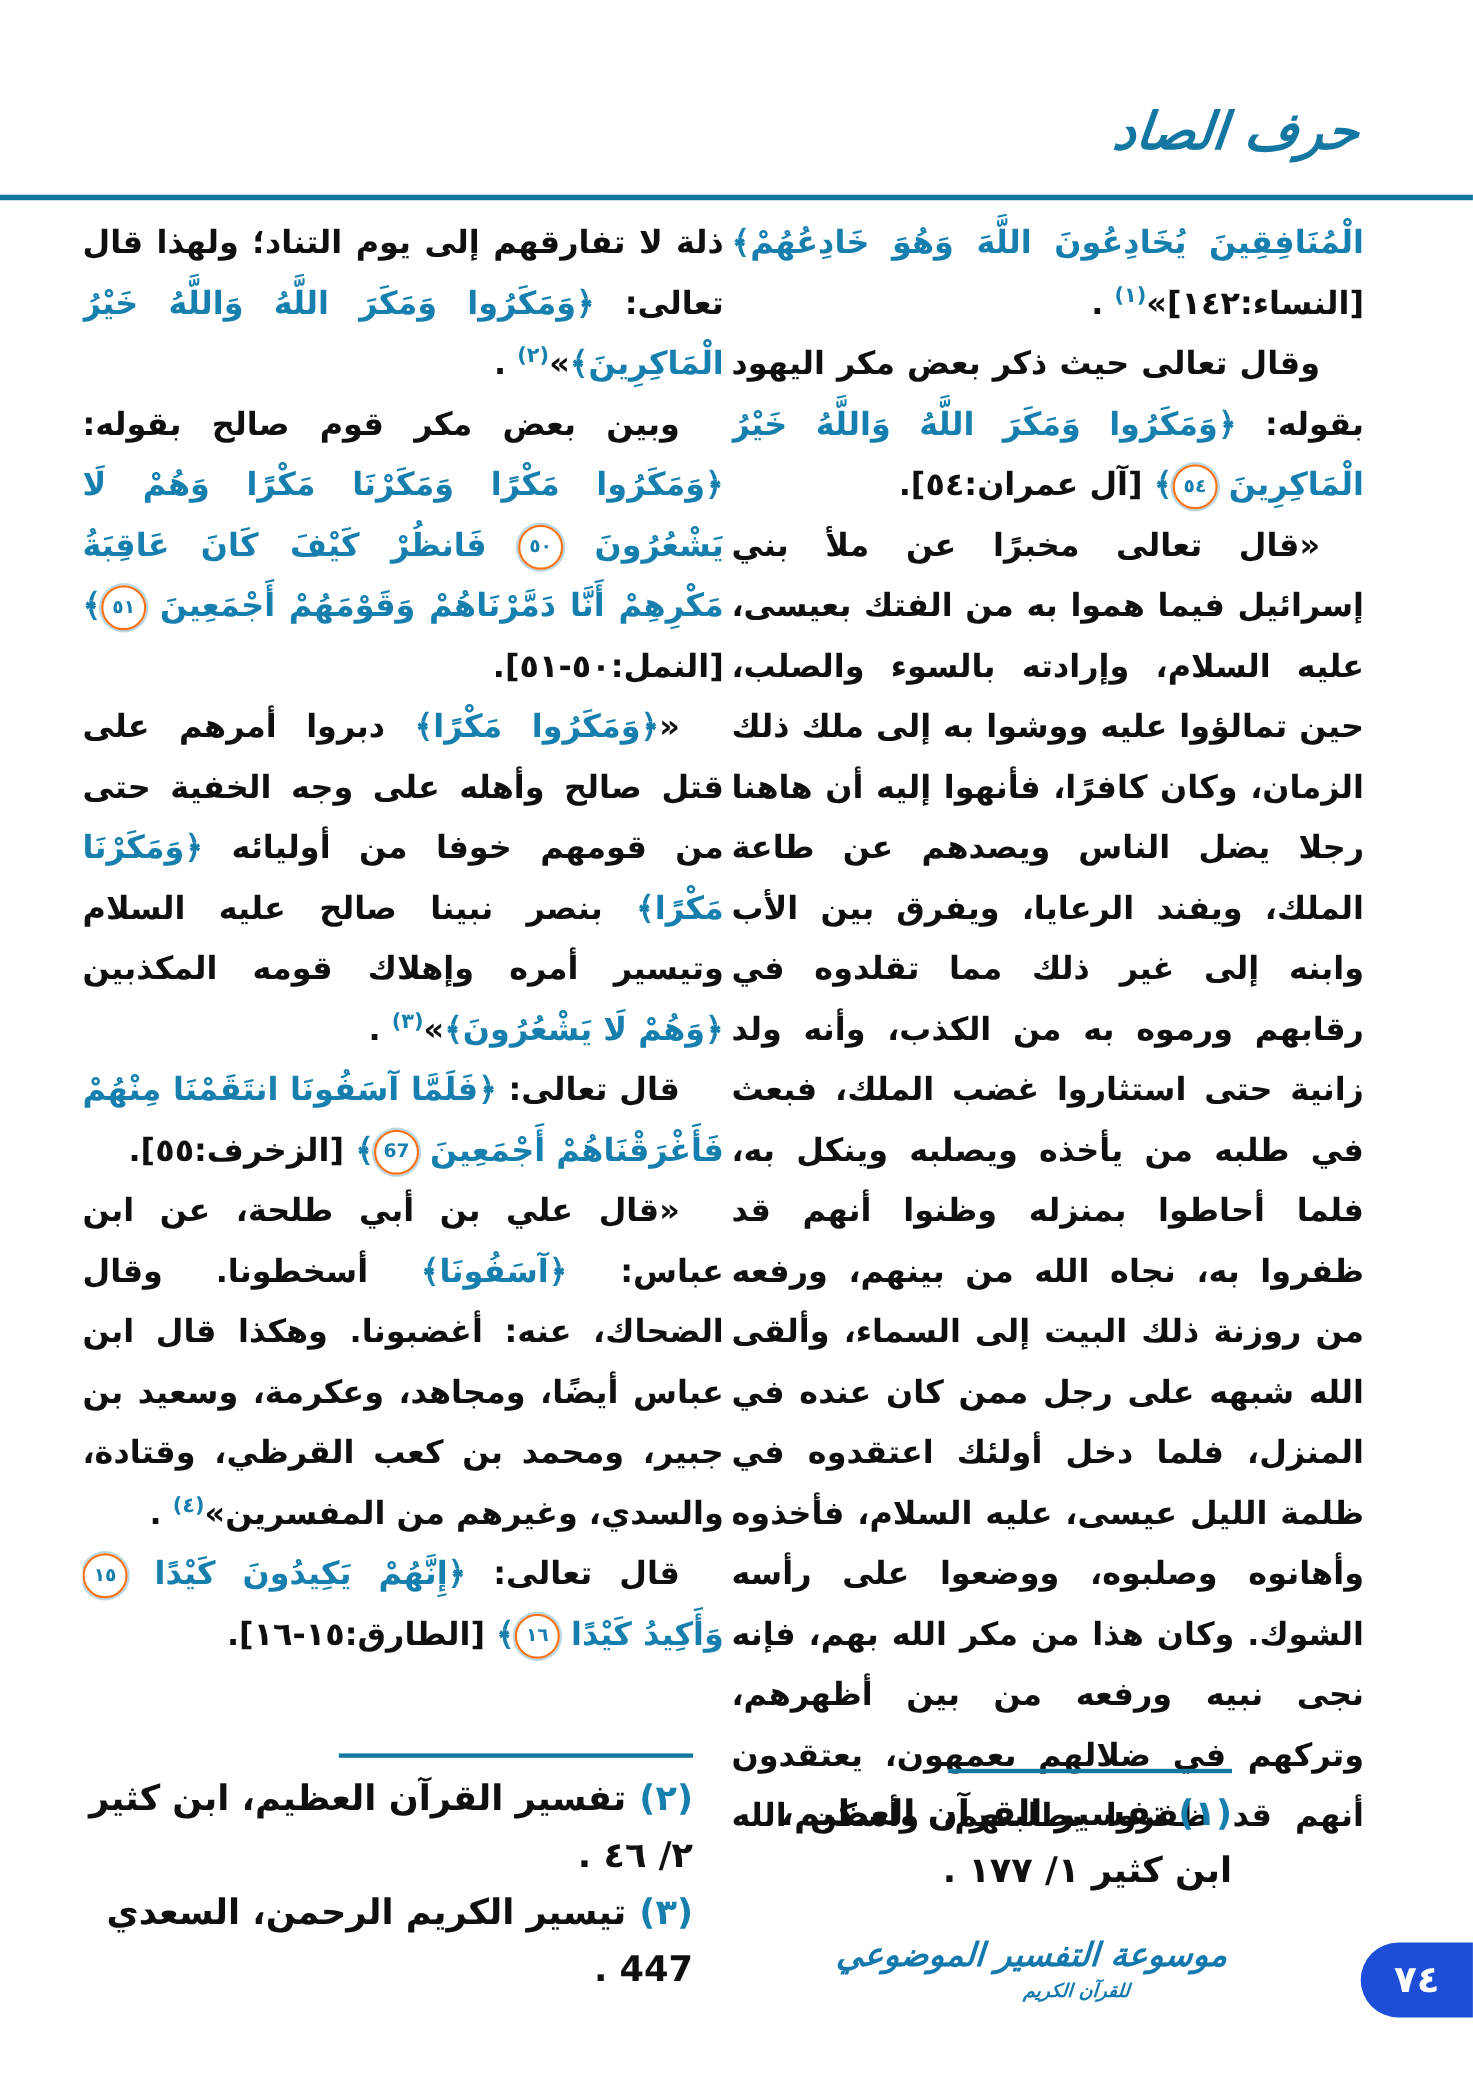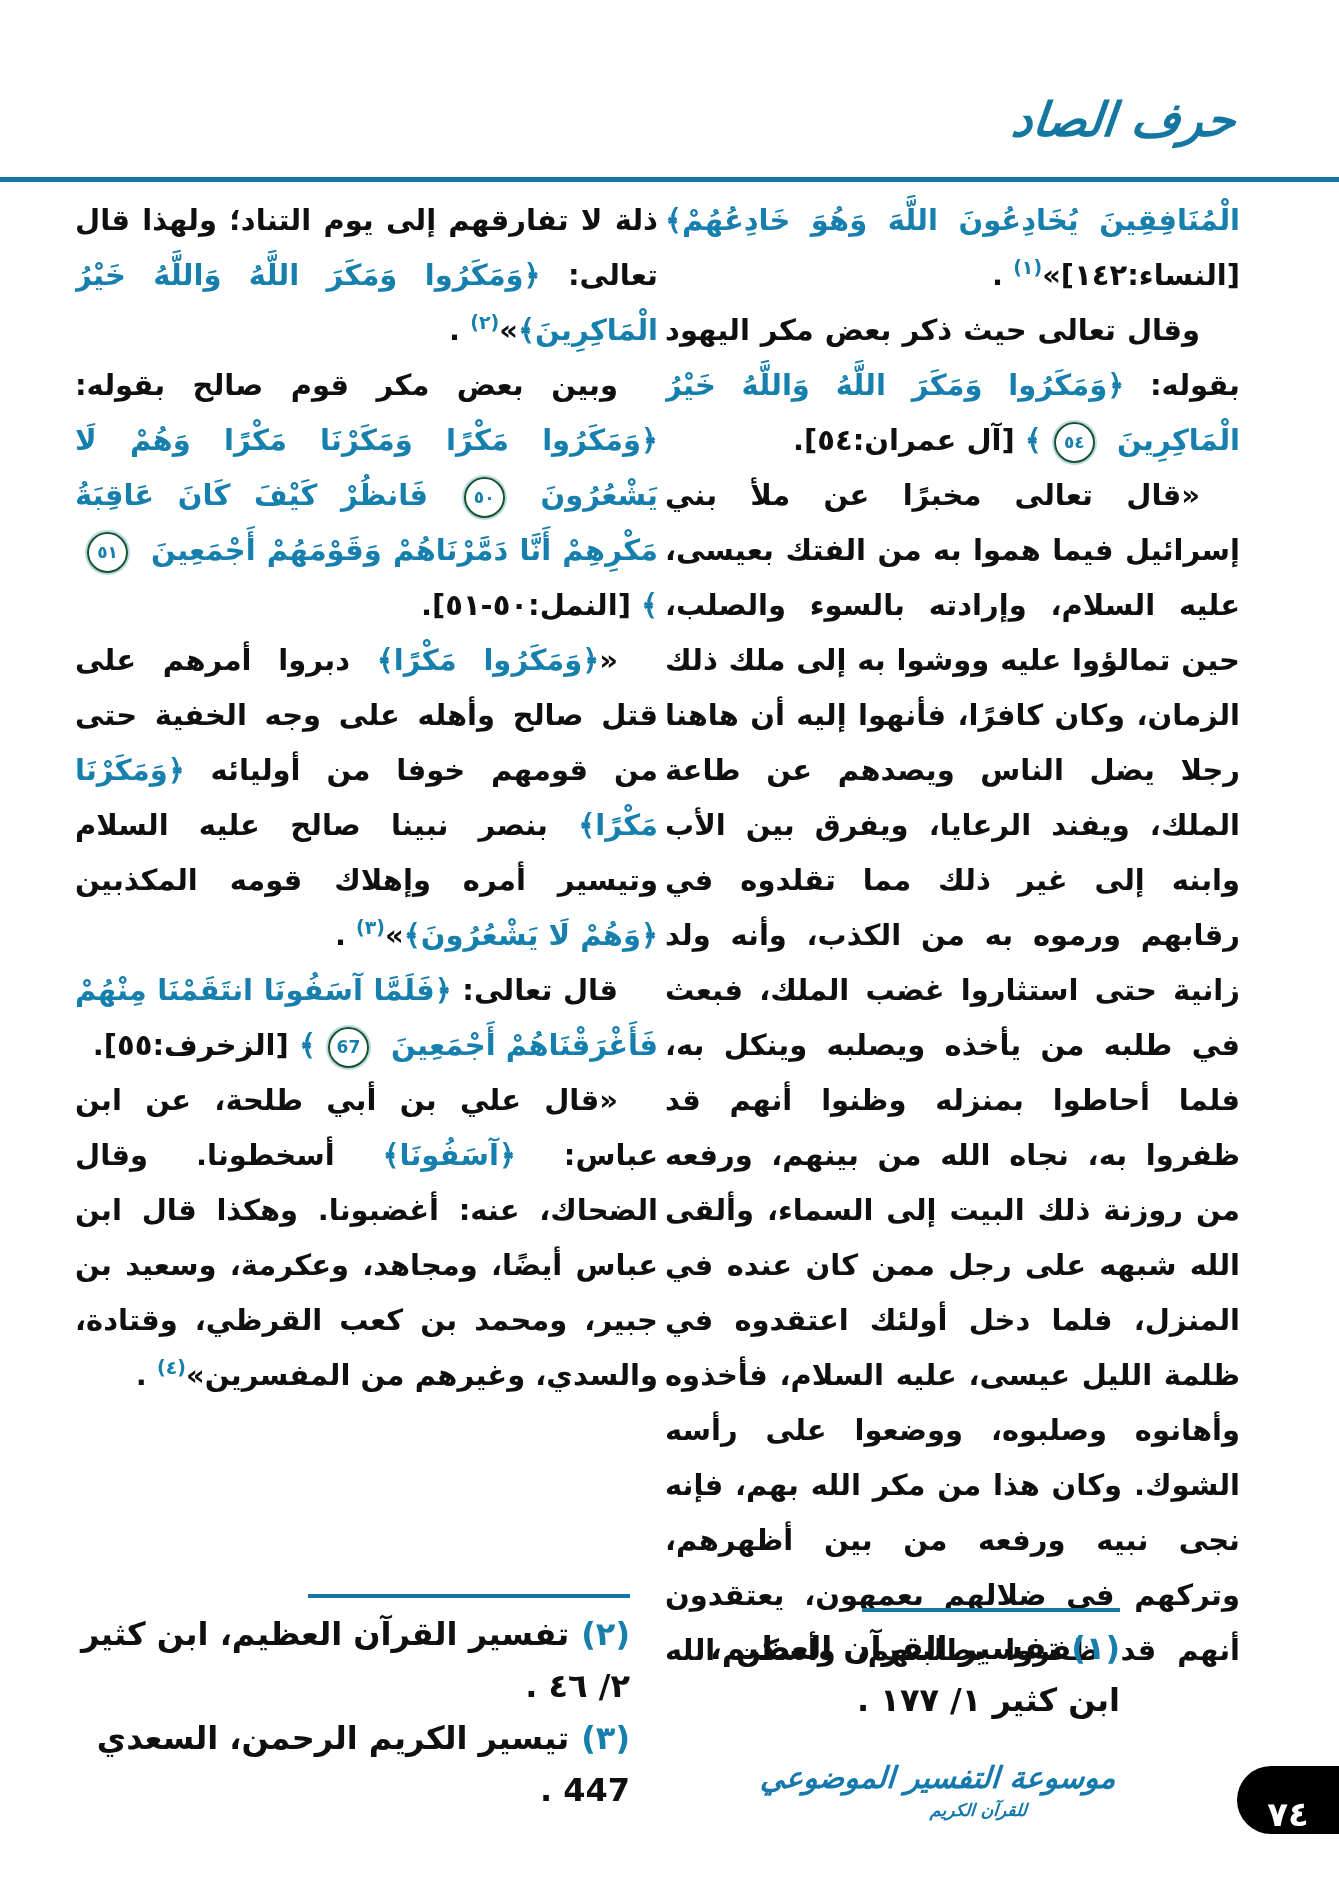--- a/index.html
+++ b/index.html
@@ -18,44 +18,44 @@
     font-size:29px;line-height:55px;font-weight:700;color:#101010;overflow:hidden;
   }
   .col-right{left:665px;width:575px;height:1478px;}
   .col-left{left:75px;width:583px;height:1398px;}
   p.para{margin:0;padding:0;}
   p.para.indent{text-indent:40px;}
   .quran{color:#177fad;}
   .ref{color:#177fad;font-size:19px;vertical-align:super;line-height:0;font-weight:700;}
   .aya{
     display:inline-flex;align-items:center;justify-content:center;
-    width:37px;height:37px;border:2px solid #14532d;border-radius:50%;
+    width:37px;height:37px;border:2px solid #f97316;border-radius:50%;
     box-shadow:0 0 0 2px rgba(23,127,173,.30);
-    color:#177fad;font-size:17px;line-height:1;margin:0 12px;vertical-align:middle;
+    color:#177fad;font-size:17px;line-height:1;margin:0 0;vertical-align:middle;
     text-indent:0;
   }
   .fnblock{position:absolute;font-size:32px;line-height:52px;font-weight:700;color:#101010;text-align:right;}
   .fn-left{left:75px;top:1594px;width:583px;}
   .fn-right{left:693px;top:1608px;width:575px;}
   .fnrule{height:4px;background:#1477a2;margin-bottom:10px;}
   .fn-left .fnrule{width:322px;margin-right:28px;}
   .fn-right .fnrule{width:258px;margin-right:148px;}
   .fn-left .fnrow{padding-right:28px;}
   .fn-right .fnrow{padding-right:148px;}
   .fnmark{color:#177fad;margin-left:12px;}
   .logo{
     position:absolute;left:845px;top:1758px;width:270px;text-align:center;
     color:#1579ad;font-weight:bold;font-style:italic;transform:skewX(-4deg);
   }
   .logo-line1{font-size:30px;line-height:40px;white-space:nowrap;}
   .logo-line2{font-size:17px;line-height:24px;}
   .pagebox{
     position:absolute;left:1237px;top:1766px;width:102px;height:68px;
-    background:#000000;border-radius:34px 0 0 34px;
-    display:flex;align-items:flex-end;justify-content:center;
+    background:#1d4ed8;border-radius:34px 0 0 34px;
+    display:flex;align-items:center;justify-content:center;
   }
   .pagebox span{color:#ffffff;font-size:34px;font-weight:bold;letter-spacing:4px;}
 </style>
 </head>
 <body>
 
 <div class="page">
 
   <div class="chapter-title">حرف الصاد</div>
   <div class="top-rule"></div>
@@ -64,20 +64,21 @@
       <p class="para"><span class="quran">الْمُنَافِقِينَ يُخَادِعُونَ اللَّهَ وَهُوَ خَادِعُهُمْ﴾</span><span> [النساء:١٤٢]»</span><span class="ref">(١)</span><span> .</span></p>
       <p class="para indent"><span>وقال تعالى حيث ذكر بعض مكر اليهود بقوله: </span><span class="quran">﴿وَمَكَرُوا وَمَكَرَ اللَّهُ وَاللَّهُ خَيْرُ الْمَاكِرِينَ </span><span class="aya">٥٤</span><span class="quran">﴾</span><span> [آل عمران:٥٤].</span></p>
       <p class="para indent"><span>«قال تعالى مخبرًا عن ملأ بني إسرائيل فيما هموا به من الفتك بعيسى، عليه السلام، وإرادته بالسوء والصلب، حين تمالؤوا عليه ووشوا به إلى ملك ذلك الزمان، وكان كافرًا، فأنهوا إليه أن هاهنا رجلا يضل الناس ويصدهم عن طاعة الملك، ويفند الرعايا، ويفرق بين الأب وابنه إلى غير ذلك مما تقلدوه في رقابهم ورموه به من الكذب، وأنه ولد زانية حتى استثاروا غضب الملك، فبعث في طلبه من يأخذه ويصلبه وينكل به، فلما أحاطوا بمنزله وظنوا أنهم قد ظفروا به، نجاه الله من بينهم، ورفعه من روزنة ذلك البيت إلى السماء، وألقى الله شبهه على رجل ممن كان عنده في المنزل، فلما دخل أولئك اعتقدوه في ظلمة الليل عيسى، عليه السلام، فأخذوه وأهانوه وصلبوه، ووضعوا على رأسه الشوك. وكان هذا من مكر الله بهم، فإنه نجى نبيه ورفعه من بين أظهرهم، وتركهم في ضلالهم يعمهون، يعتقدون أنهم قد ظفروا بطلبتهم، وأسكن الله في قلوبهم قسوة وعنادا للحق ملازما لهم، وأورثهم</span></p>
     </div>
   <div class="col col-left">
       <p class="para"><span>ذلة لا تفارقهم إلى يوم التناد؛ ولهذا قال تعالى: </span><span class="quran">﴿وَمَكَرُوا وَمَكَرَ اللَّهُ وَاللَّهُ خَيْرُ الْمَاكِرِينَ﴾</span><span>»</span><span class="ref">(٢)</span><span> .</span></p>
       <p class="para indent"><span>وبين بعض مكر قوم صالح بقوله: </span><span class="quran">﴿وَمَكَرُوا مَكْرًا وَمَكَرْنَا مَكْرًا وَهُمْ لَا يَشْعُرُونَ </span><span class="aya">٥٠</span><span class="quran"> فَانظُرْ كَيْفَ كَانَ عَاقِبَةُ مَكْرِهِمْ أَنَّا دَمَّرْنَاهُمْ وَقَوْمَهُمْ أَجْمَعِينَ </span><span class="aya">٥١</span><span class="quran">﴾</span><span> [النمل:٥٠-٥١].</span></p>
       <p class="para indent"><span>«</span><span class="quran">﴿وَمَكَرُوا مَكْرًا﴾</span><span> دبروا أمرهم على قتل صالح وأهله على وجه الخفية حتى من قومهم خوفا من أوليائه </span><span class="quran">﴿وَمَكَرْنَا مَكْرًا﴾</span><span> بنصر نبينا صالح عليه السلام وتيسير أمره وإهلاك قومه المكذبين </span><span class="quran">﴿وَهُمْ لَا يَشْعُرُونَ﴾</span><span>»</span><span class="ref">(٣)</span><span> .</span></p>
       <p class="para indent"><span>قال تعالى: </span><span class="quran">﴿فَلَمَّا آسَفُونَا انتَقَمْنَا مِنْهُمْ فَأَغْرَقْنَاهُمْ أَجْمَعِينَ </span><span class="aya">67</span><span class="quran">﴾</span><span> [الزخرف:٥٥].</span></p>
       <p class="para indent"><span>«قال علي بن أبي طلحة، عن ابن عباس: </span><span class="quran">﴿آسَفُونَا﴾</span><span> أسخطونا. وقال الضحاك، عنه: أغضبونا. وهكذا قال ابن عباس أيضًا، ومجاهد، وعكرمة، وسعيد بن جبير، ومحمد بن كعب القرظي، وقتادة، والسدي، وغيرهم من المفسرين»</span><span class="ref">(٤)</span><span> .</span></p>
+      <p class="para indent"><span>قال تعالى: </span><span class="quran">﴿إِنَّهُمْ يَكِيدُونَ كَيْدًا </span><span class="aya">١٥</span><span class="quran"> وَأَكِيدُ كَيْدًا </span><span class="aya">١٦</span><span class="quran">﴾</span><span> [الطارق:١٥-١٦].</span></p>
     </div>
 
   <div class="fnblock fn-left">
     <div class="fnrule"></div>
     <div>
         <div class="fnrow"><span class="fnmark">(٢)</span><span>تفسير القرآن العظيم، ابن كثير ٢/ ٤٦ .</span></div>
         <div class="fnrow"><span class="fnmark">(٣)</span><span>تيسير الكريم الرحمن، السعدي 447 .</span></div>
       </div>
   </div>
 

